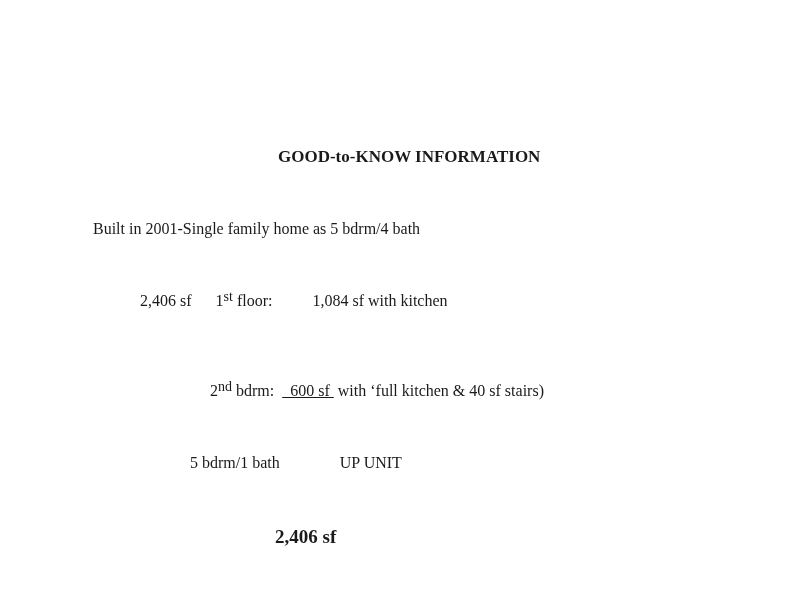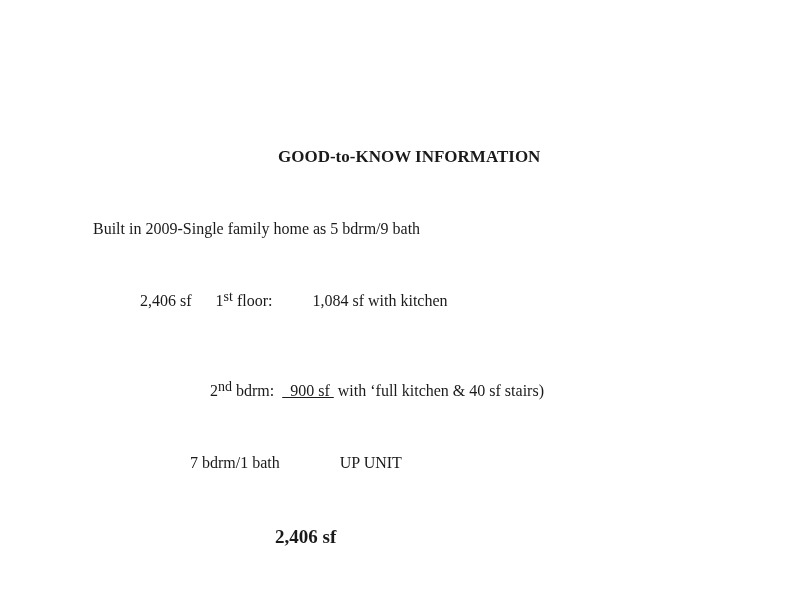--- a/index.html
+++ b/index.html
@@ -23,28 +23,28 @@
   .totalsf{font-weight:bold;font-size:19px;line-height:22px;margin-left:182px;}
 </style>
 </head>
 <body style="color: rgb(26, 26, 26);">
 
 <div class="page">
   <div class="content">
 
     <div class="line title">GOOD-to-KNOW INFORMATION</div>
 
-    <div class="line">Built in 2009-Single family home as 5 bdrm/9 bath</div>
+    <div class="line">Built in 2001-Single family home as 5 bdrm/4 bath</div>
 
     <div class="line ind47"><span>2,406 sf      1</span><sup>st</sup><span> floor:          1,084 sf with kitchen</span></div>
 
 
-    <div class="line ind117"><span>2</span><sup>nd</sup><span> bdrm:  </span><span class="ul">  900 sf </span><span> with ‘full kitchen &amp; 40 sf stairs)</span></div>
+    <div class="line ind117"><span>2</span><sup>nd</sup><span> bdrm:  </span><span class="ul">  600 sf </span><span> with ‘full kitchen &amp; 40 sf stairs)</span></div>
 
-    <div class="line ind97">7 bdrm/1 bath               UP UNIT</div>
+    <div class="line ind97">5 bdrm/1 bath               UP UNIT</div>
 
     <div class="line totalsf">2,406 sf</div>
 
     
 
     
 
     
 
     

